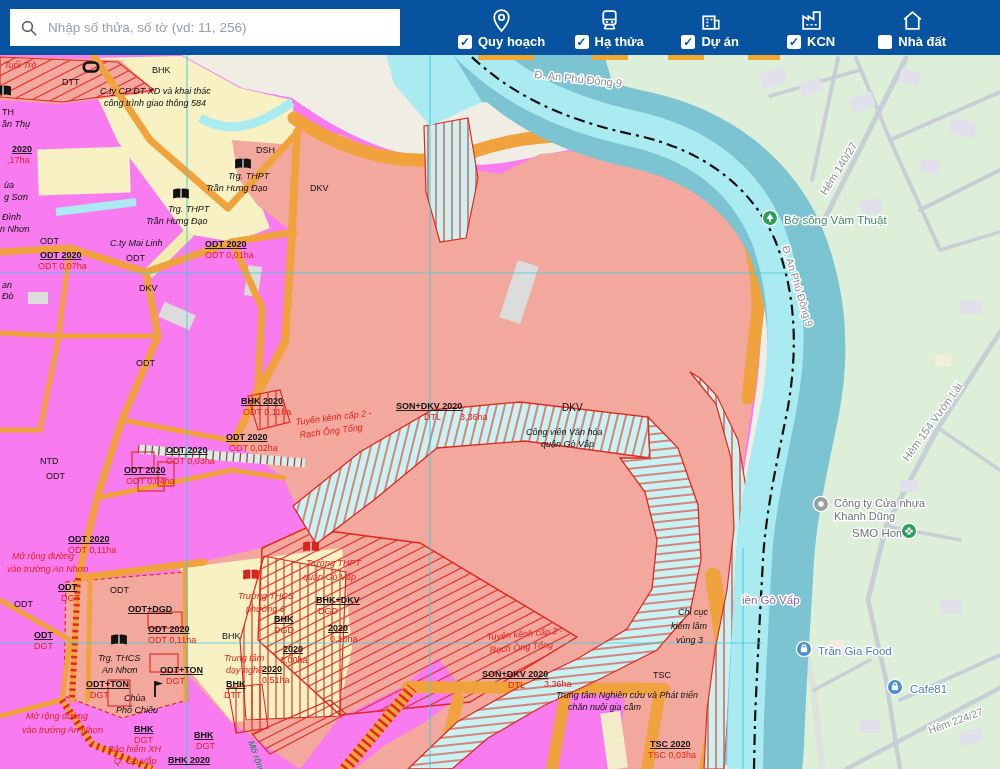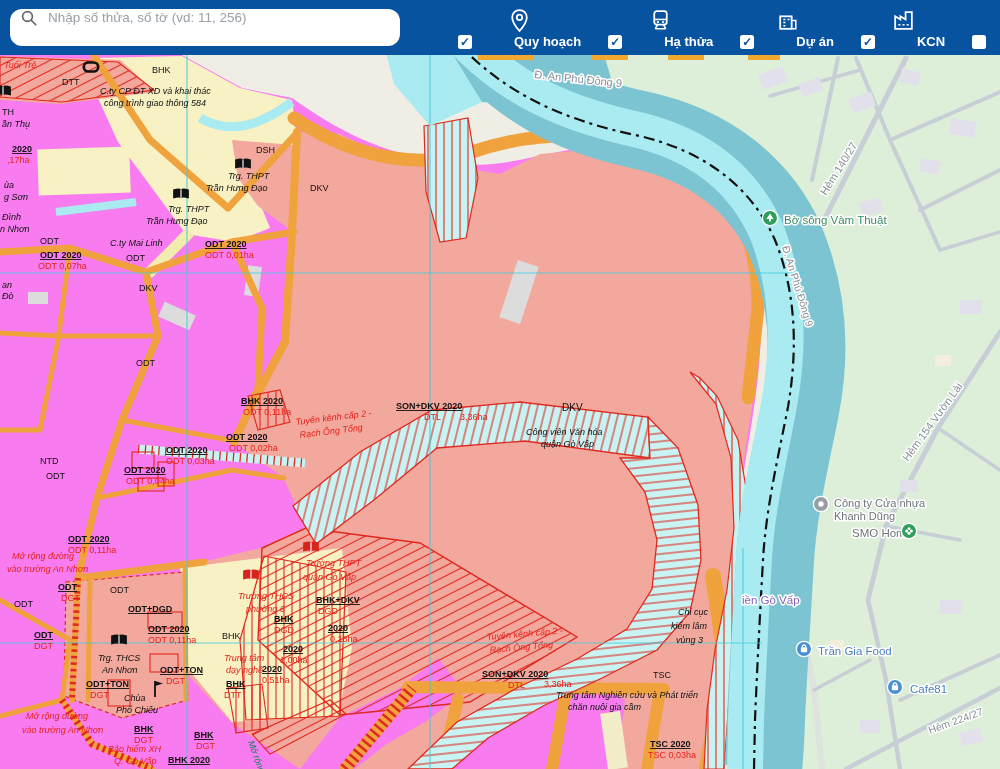--- a/index.html
+++ b/index.html
@@ -3,31 +3,31 @@
 <meta charset="utf-8">
 <style>
   html,body{margin:0;padding:0;background:#e8e8e8;}
   .stage{position:relative;width:1000px;height:769px;overflow:hidden;
          font-family:"Liberation Sans",sans-serif;background:#F0EEE4;}
   svg text{font-family:"Liberation Sans",sans-serif;}
   .halo{stroke:#fff;stroke-width:3px;paint-order:stroke;stroke-linejoin:round;}
   
   .topbar{position:absolute;left:0;top:0;width:1000px;height:55px;background:#0753A0;z-index:20;}
   .search{position:absolute;left:10px;top:9px;width:390px;height:37px;background:#fff;
-          border-radius:12px;display:flex;align-items:flex-start;padding:0 10px;box-sizing:border-box;}
+          border-radius:0;display:flex;align-items:center;padding:0 10px;box-sizing:border-box;}
   .search svg{flex:0 0 auto;margin-right:8px;}
   .search input{border:none;outline:none;flex:1;font-size:13.5px;color:#333;
                 font-family:"Liberation Sans",sans-serif;background:transparent;}
   .search input::placeholder{color:#9AA0A6;}
   .layers{position:absolute;left:458px;top:2px;height:53px;display:flex;align-items:center;gap:27px;}
   .layer{display:flex;flex-direction:column;align-items:center;cursor:pointer;min-width:74px;}
   .layer .lrow{display:flex;align-items:center;gap:6px;margin-top:1px;}
   .layer .cb{width:14px;height:14px;background:#fff;border-radius:2.5px;font-size:12px;line-height:14px;
              text-align:center;color:#0753A0;font-weight:bold;}
-  .layer .ltext{color:#fff;font-size:13px;font-weight:bold;white-space:nowrap;margin-left:36px;}
+  .layer .ltext{color:#fff;font-size:13px;font-weight:bold;white-space:nowrap;}
   .ind{position:absolute;top:50px;height:10px;background:#F2A72E;z-index:19;}
 </style>
 </head>
 <body>
 
 <div class="stage">
 
 <svg id="map" viewBox="0 0 1000 769" width="1000" height="769" style="position:absolute;left:0;top:0;">
   <defs>
     <pattern id="pv" width="8" height="8" patternUnits="userSpaceOnUse">

